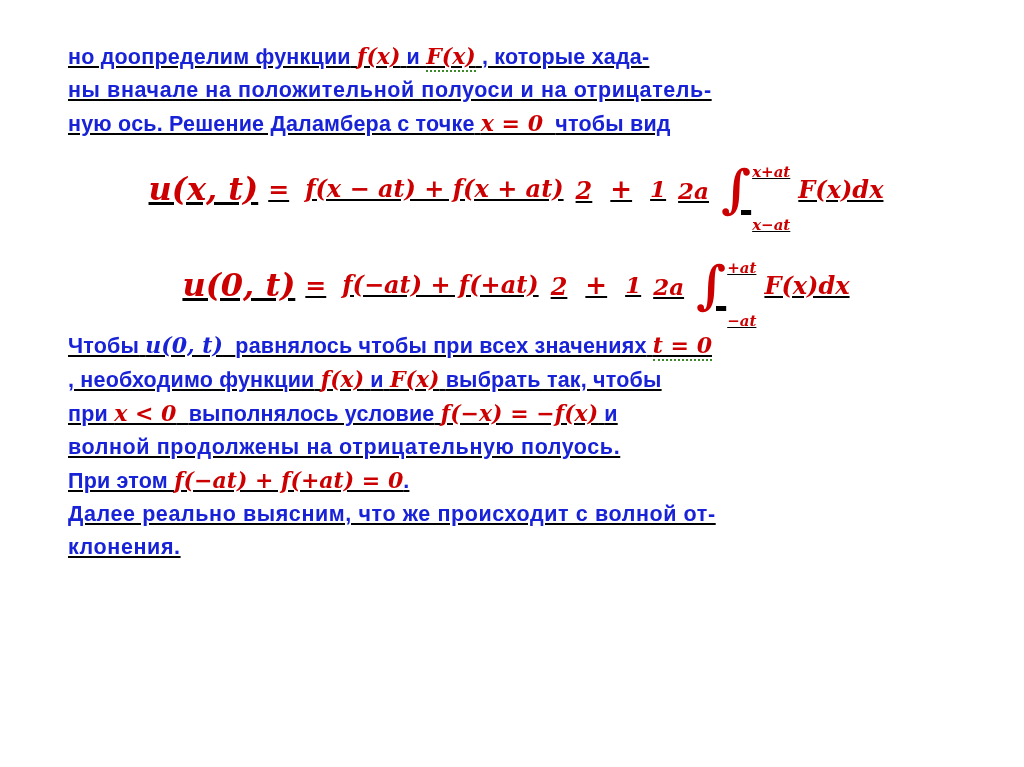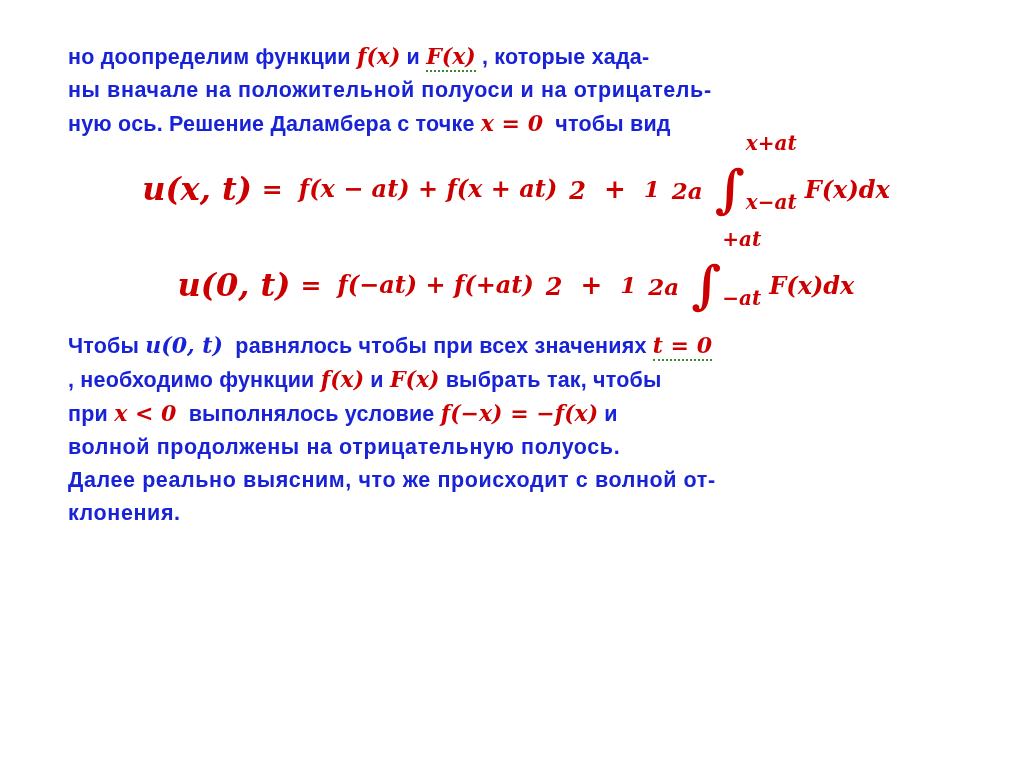--- a/index.html
+++ b/index.html
@@ -13,20 +13,21 @@
     overflow: hidden;
     font-family: "Liberation Sans", sans-serif;
   }
   .slide {
     position: relative;
     width: 1024px;
     height: 767px;
     background: #ffffff;
     box-sizing: border-box;
     padding: 40px 60px 0 68px;
+    text-decoration: underline;
   }
   
   .para {
     color: #1822d6;
     font-weight: bold;
     font-size: 21.5px;
     line-height: 33px;
     letter-spacing: 0.2px;
     white-space: nowrap;
   }
@@ -105,22 +106,22 @@
   }
   .int-sym {
     font-size: 52px;
     font-style: normal;
     line-height: 0.8;
     font-family: "DejaVu Serif", serif;
   }
   .int-lims {
     display: inline-flex;
     flex-direction: column;
-    justify-content: flex-end;
-    font-size: 20px;
+    justify-content: flex-start;
+    font-size: 15px;
     line-height: 1.25;
     margin-left: 1px;
     height: 52px;
   }
   .int-lims .up { margin-bottom: 14px; }
   .int-lims .lo { margin-top: 20px; }
   .int-body {
     font-size: 24px;
     margin-left: 8px;
     white-space: nowrap;
@@ -217,19 +218,23 @@
       <span>при</span>
       <span class="math">x &lt; 0</span>
       &nbsp;<span>выполнялось условие</span>
       <span class="math">f(−x) = −f(x)</span>
       <span>и</span>
     </div>
 
 
     <div class="para sp">волной продолжены на отрицательную полуось.</div>
 
+    <div class="para">
+      <span>При этом</span>
+      <span class="math">f(−at) + f(+at) = 0</span><span>.</span>
+    </div>
 
     <div class="para sp">Далее реально выясним, что же происходит с волной от-</div>
     <div class="para sp">клонения.</div>
 
   </div>
 
 </div>
 
 </body></html>

